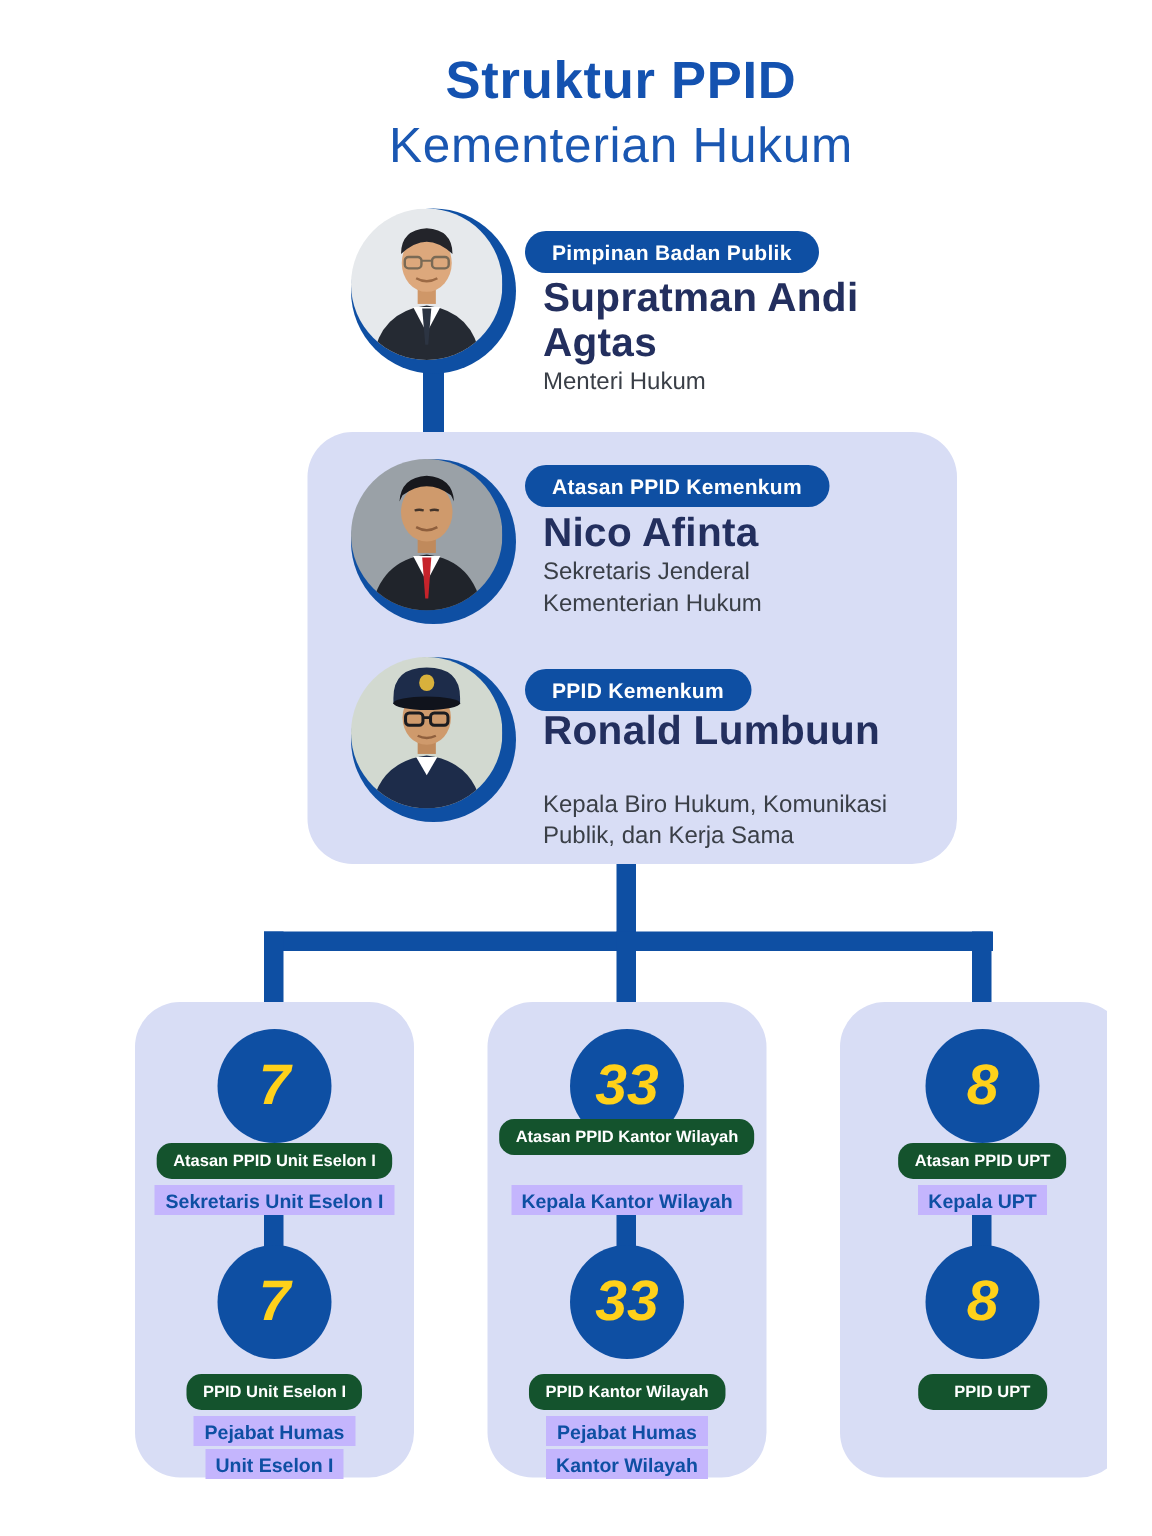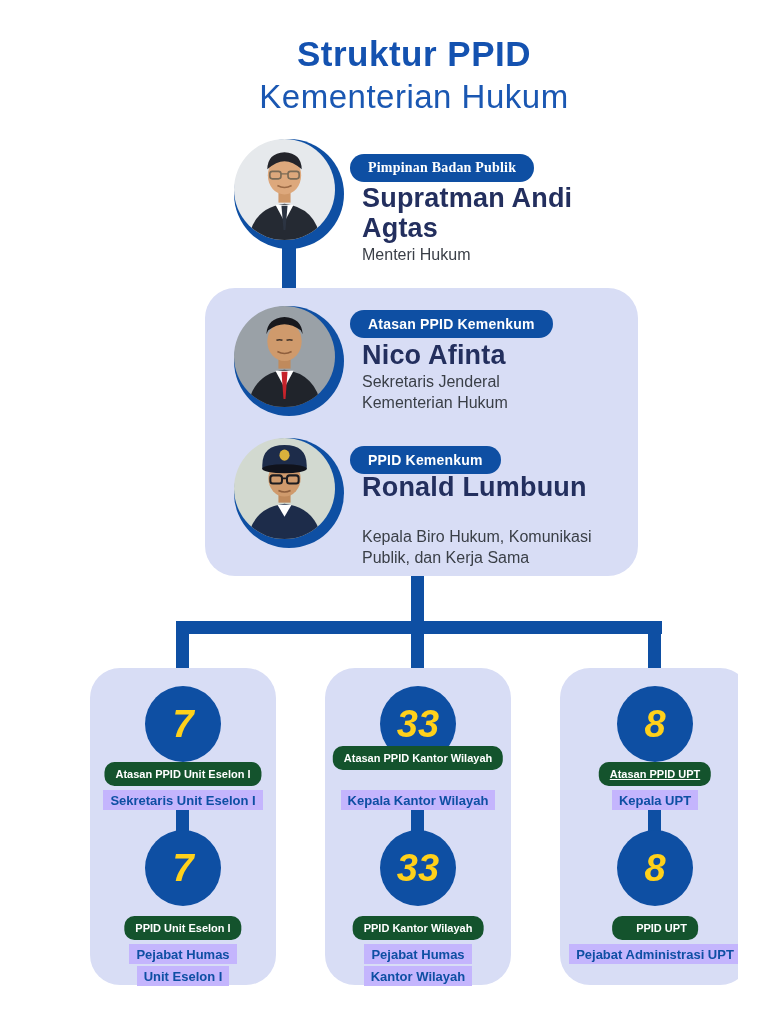--- a/index.html
+++ b/index.html
@@ -82,21 +82,21 @@
         <rect x="44" y="50" width="12" height="13" fill="#cf9768"></rect>
         <ellipse cx="50" cy="36" rx="16.5" ry="19" fill="#dda87c"></ellipse>
         <path d="M33,30 Q33,14 50,13 Q67,14 67,30 Q58,22 50,22 Q42,22 33,30 Z" fill="#23242a"></path>
         <rect x="35.5" y="32" width="11" height="7.5" rx="2.5" fill="none" stroke="#7a6a55" stroke-width="1.6"></rect>
         <rect x="53.5" y="32" width="11" height="7.5" rx="2.5" fill="none" stroke="#7a6a55" stroke-width="1.6"></rect>
         <line x1="46.5" y1="34.5" x2="53.5" y2="34.5" stroke="#7a6a55" stroke-width="1.4"></line>
         <path d="M43,46 Q50,50 57,46" fill="none" stroke="#9c6a45" stroke-width="1.6"></path>
       </svg>
     </div>
   </div>
-  <div class="pbadge" style="left:320px;top:154px;font-family:Liberation Serif, serif;">Pimpinan Badan Publik</div>
+  <div class="pbadge" style="left:320px;top:154px;">Pimpinan Badan Publik</div>
   <div class="pname" style="left:332px;top:183px;">Supratman Andi Agtas</div>
   <div class="ptitle" style="left:332px;top:245px;">Menteri Hukum</div>
 
   <div class="pcircle" style="left:204px;top:306px;">
     <div class="photo">
       <svg viewBox="0 0 100 100">
         <rect width="100" height="100" fill="#9aa1a7"></rect>
         <path d="M13,102 Q18,67 50,63 Q82,67 87,102 Z" fill="#20242b"></path>
         <polygon points="41,64 59,64 50,81" fill="#ffffff"></polygon>
         <polygon points="47,65 53,65 51,92 49,92" fill="#c6232b"></polygon>
@@ -160,21 +160,20 @@
       <span>33</span>
     </div>
   <div class="cbadge" style="left:388px;top:916px;">PPID Kantor Wilayah</div>
   <div class="clabel" style="left:388px;top:942px;"><span>Pejabat Humas</span><br><span>Kantor Wilayah</span></div>
 
   <div class="bbox" style="left:530px;width:190px;"></div>
   <div class="connector" style="left:618px;top:806px;width:13px;height:40px;"></div>
   <div class="count-circle" style="left:587px;top:686px;">
       <span>8</span>
     </div>
-  <div class="cbadge" style="left:625px;top:762px;text-decoration:underline;">Atasan PPID UPT</div>
+  <div class="cbadge" style="left:625px;top:762px;">Atasan PPID UPT</div>
   <div class="clabel" style="left:625px;top:788px;"><span>Kepala UPT</span></div>
   <div class="count-circle" style="left:587px;top:830px;">
       <span>8</span>
     </div>
   <div class="cbadge" style="left:625px;top:916px;padding-left:24px;">PPID UPT</div>
-  <div class="clabel" style="left:625px;top:942px;"><span>Pejabat Administrasi UPT</span></div>
 
 </div>
 
 </body></html>

